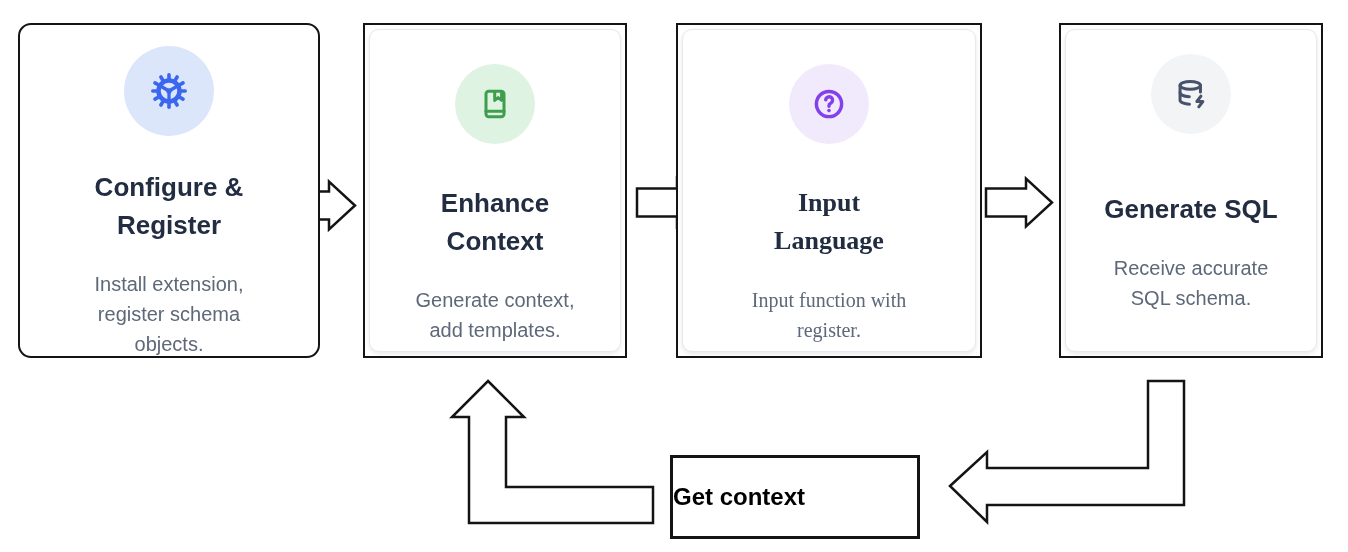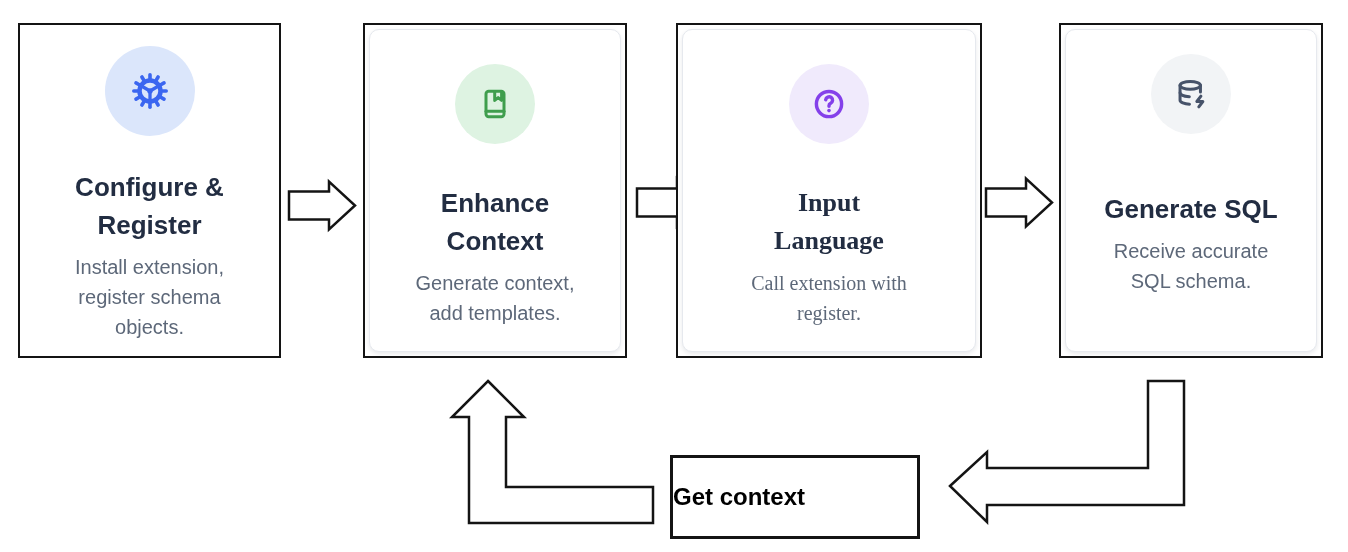--- a/index.html
+++ b/index.html
@@ -14,41 +14,41 @@
   }
   .card .panel{
     position:absolute;left:4px;top:4px;right:4px;bottom:4px;
     display:flex;flex-direction:column;align-items:center;text-align:center;
     background:#ffffff;
   }
   .card.framed .panel{
     border:1px solid #e6e9ee;border-radius:10px;
     box-shadow:0 2px 4px rgba(30,41,59,0.10);
   }
-  .c1{left:18px;width:263px;}
+  .c1{left:18px;width:302px;border-radius:13px;}
   .c2{left:363px;width:264px;}
   .c3{left:676px;width:306px;font-family:Liberation Serif, serif;}
   .c4{left:1059px;width:264px;}
   .c1 .panel{padding-top:17px;}
   .c2 .panel,.c3 .panel{padding-top:34px;}
   .c4 .panel{padding-top:24px;}
   .icon-circle{
     width:80px;height:80px;border-radius:50%;
     display:flex;align-items:center;justify-content:center;flex:0 0 auto;
   }
   .c1 .icon-circle{width:90px;height:90px;}
   .icon-circle svg{width:36px;height:36px;display:block;}
   .card-title{
     margin-top:40px;font-size:26px;line-height:38px;font-weight:bold;
     color:var(--title-color,#222d42);white-space:nowrap;
   }
   .c1 .card-title{margin-top:32px;}
   .c4 .card-title{margin-top:56px;}
   .card-desc{
-    margin-top:8px;font-size:20px;line-height:30px;
+    margin-top:25px;font-size:20px;line-height:30px;
     color:var(--desc-color,#5d6879);white-space:nowrap;
   }
   .c1 .card-desc{}
   .loop-box{
     position:absolute;left:670px;top:455px;width:250px;height:84px;
     border:3px solid #141414;box-sizing:border-box;background:#ffffff;
     display:flex;align-items:center;justify-content:flex-start;
   }
   .loop-box span{font-size:24px;font-weight:bold;color:#000000;}
 </style>
@@ -131,21 +131,21 @@
           <circle cx="12" cy="12" r="8.4"></circle>
           <path d="M9.8 9.2a2.3 2.3 0 1 1 3.2 2.4c-.7.25-1 .8-1 1.5v.4"></path>
           <circle cx="12" cy="16.4" r="1.2" fill="currentColor" stroke="none"></circle>
         </svg>
       </div>
       <div class="card-title">
         <div>Input</div>
         <div>Language</div>
       </div>
       <div class="card-desc">
-        <div>Call extension with</div>
+        <div>Input function with</div>
         <div>register.</div>
       </div>
     </div>
   </div>
 
   <div class="card c4 framed">
     <div class="panel">
       <div class="icon-circle" style="background: rgb(242, 244, 246); color: rgb(71, 83, 106);">
         <svg viewBox="0 0 24 24" fill="none" stroke="currentColor" stroke-width="2" stroke-linecap="round" stroke-linejoin="round">
           <ellipse cx="11.5" cy="6.2" rx="6.8" ry="2.6"></ellipse>

